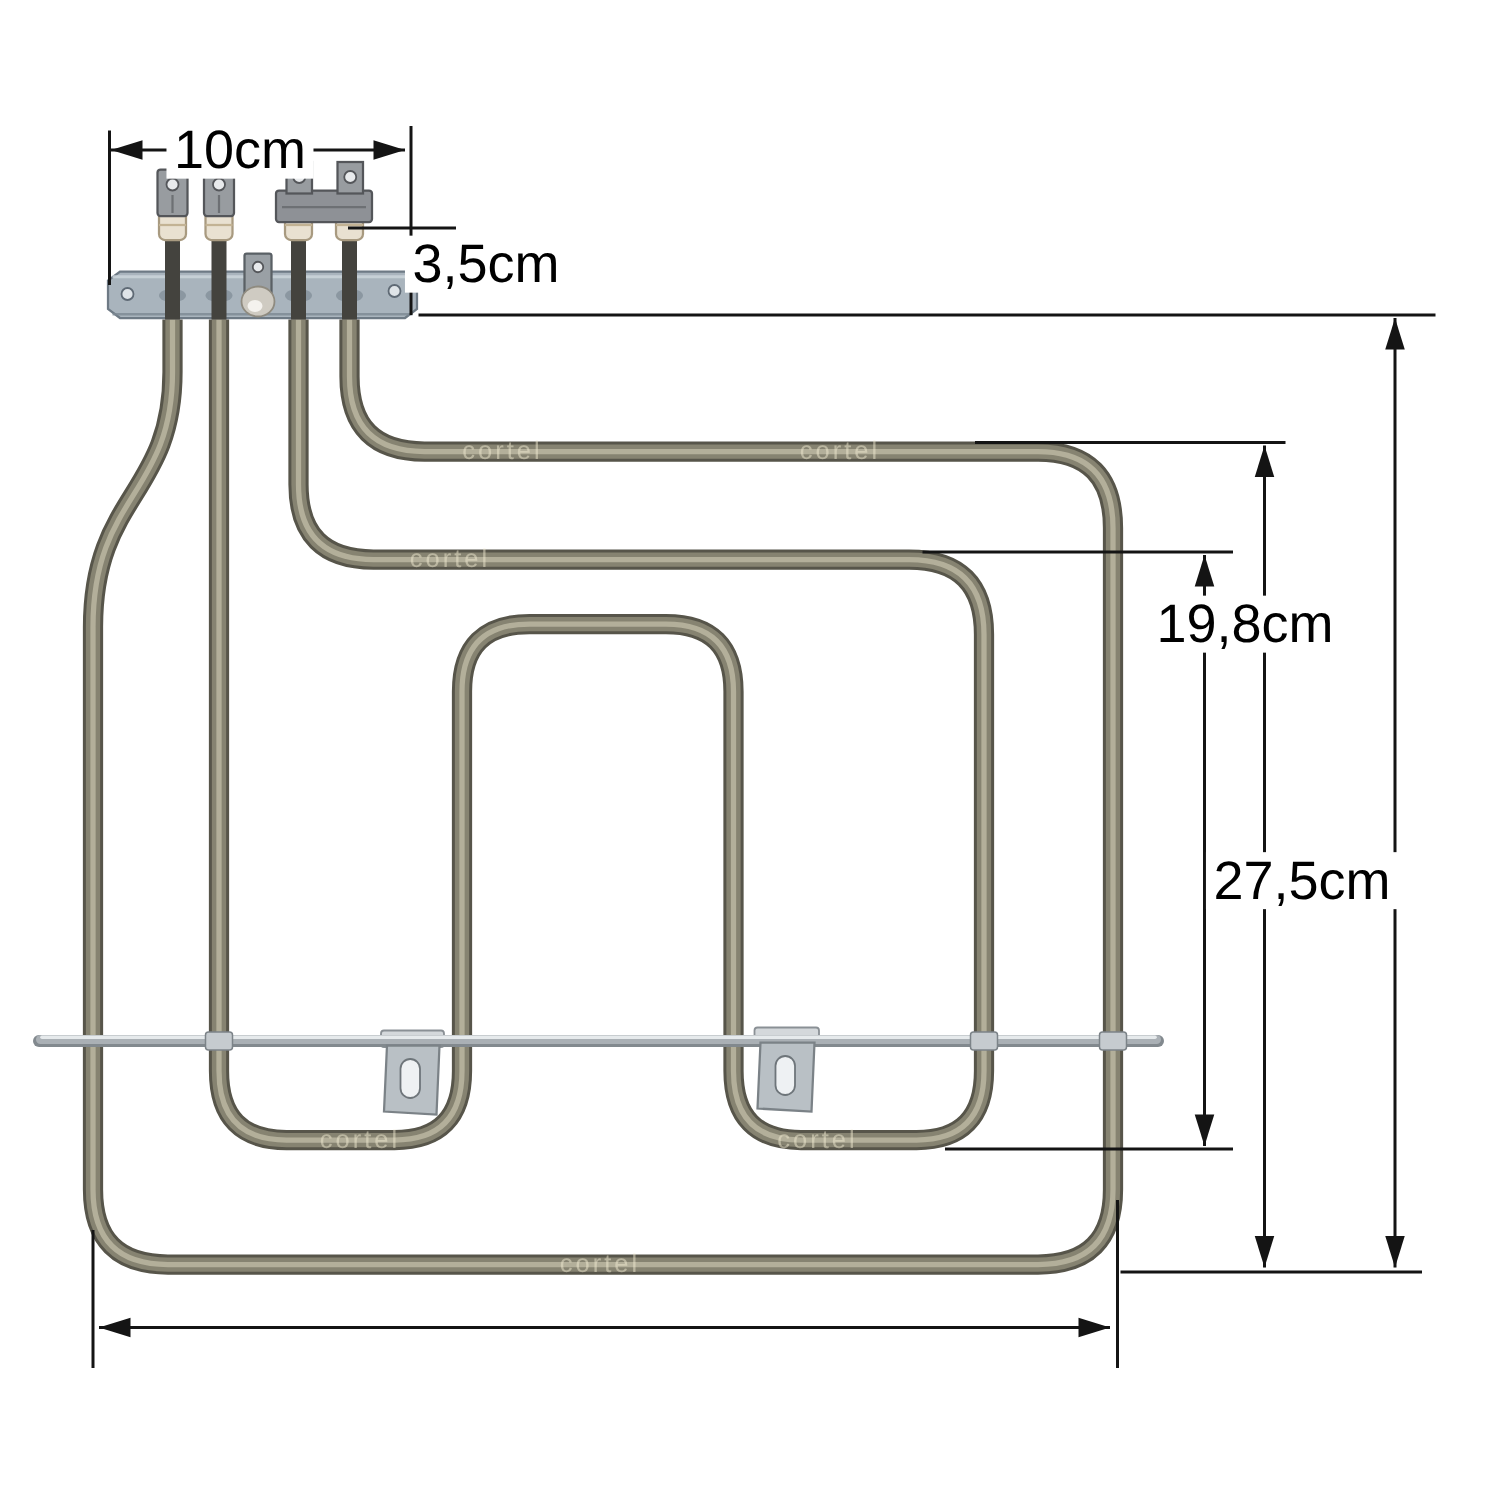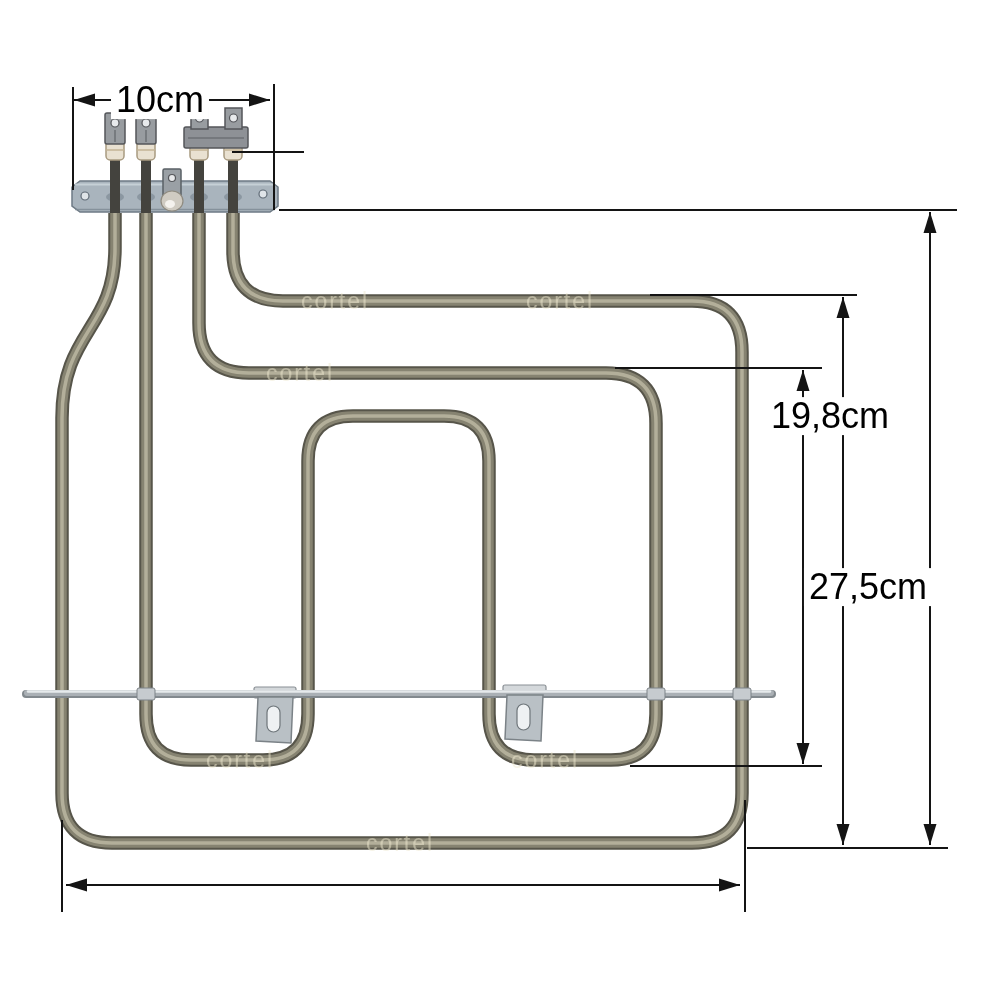--- a/index.html
+++ b/index.html
@@ -17,21 +17,21 @@
     font-size:36px;
     line-height:1.05;
     color:#000;
     background:#fff;
     padding:0 5px;
     white-space:nowrap;
   }
   .watermark{
     position:absolute;
     transform:translate(-50%,-50%);
-    font-size:23px;
+    font-size:17px;
     letter-spacing:2px;
     color:#efe9d0;
     opacity:.5;
     pointer-events:none;
   }
 </style>
 </head>
 <body>
 
 <div class="canvas">
@@ -172,20 +172,21 @@
 
   <span class="watermark" style="left:335px; top:301px;">cortel</span>
   <span class="watermark" style="left:560px; top:301px;">cortel</span>
   <span class="watermark" style="left:300px; top:373px;">cortel</span>
   <span class="watermark" style="left:240px; top:760px;">cortel</span>
   <span class="watermark" style="left:545px; top:760px;">cortel</span>
   <span class="watermark" style="left:400px; top:843px;">cortel</span>
 
   <div class="dim-label" style="left:160px; top:100px;">10cm</div>
 
+  <div class="dim-label" style="left:324px; top:176px;">3,5cm</div>
 
 
   <div class="dim-label" style="left:793px; top:416px;margin-left:37px;">19,8cm</div>
 
   <div class="dim-label" style="left:868px; top:587px;">27,5cm</div>
 
 
 </div>
 
 </body></html>

